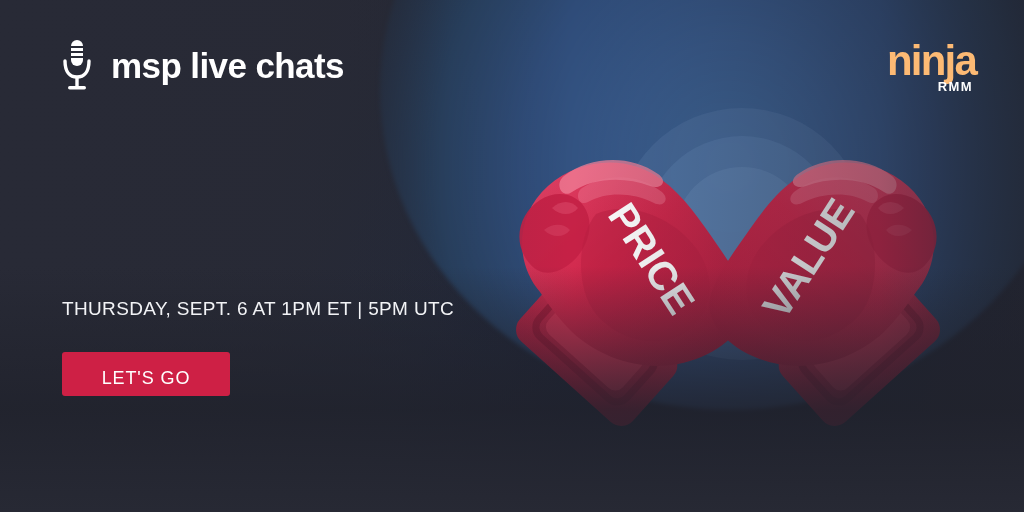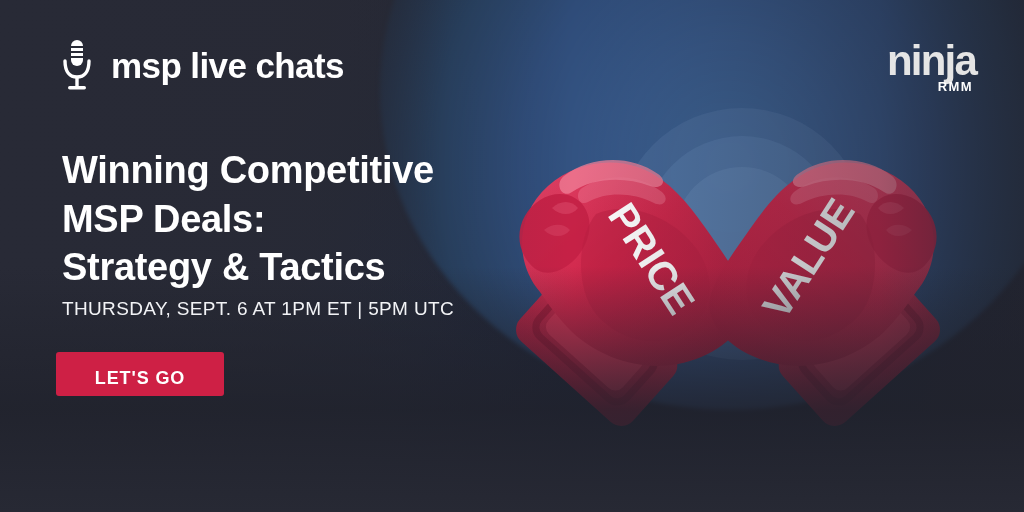--- a/index.html
+++ b/index.html
@@ -127,46 +127,46 @@
     top: 298px;
     color: #f2f3f6;
     font-size: 19px;
     font-weight: normal;
     letter-spacing: 0.35px;
     white-space: nowrap;
   }
 
   .cta {
     position: absolute;
-    left: 56px;
+    left: 62px;
     top: 352px;
     width: 168px;
     height: 44px;
     background: #ce2045;
     border: none;
     border-radius: 3px;
     color: #ffffff;
     font-family: "Liberation Sans", sans-serif;
     font-size: 18px;
-    font-weight: bold;
+    font-weight: normal;
     letter-spacing: 0.9px;
     cursor: pointer;
     padding: 16px;
   }
 
   
   .ninja-logo {
     position: absolute;
     right: 48px;
     top: 40px;
     text-align: right;
     line-height: 1;
   }
   .ninja-word {
-    color: #e5e5e5;
+    color: #fdba74;
     font-size: 42px;
     font-weight: bold;
     letter-spacing: -1.8px;
     display: block;
   }
   .ninja-sub {
     color: #ffffff;
     font-size: 13px;
     font-weight: bold;
     letter-spacing: 1.4px;
@@ -294,25 +294,20 @@
         <rect x="11" y="13" width="12" height="2" fill="#282a36"></rect>
         <rect x="11" y="18" width="12" height="2" fill="#282a36"></rect>
         <path d="M5,23 C5,34 10,39 17,39 C24,39 29,34 29,23" stroke="#ffffff" stroke-width="3.4" fill="none" stroke-linecap="round"></path>
         <rect x="15.3" y="38" width="3.4" height="10" fill="#ffffff"></rect>
         <rect x="8" y="48" width="18" height="3.4" rx="1.7" fill="#ffffff"></rect>
       </svg>
     </span>
     <span class="brand-name">msp live chats</span>
   </div>
 
-  <div class="headline">
-    <div>Winning Competitive</div>
-    <div>MSP Deals:</div>
-    <div>Strategy &amp; Tactics</div>
-  </div>
 
   <div class="subline">THURSDAY, SEPT. 6 AT 1PM ET | 5PM UTC</div>
 
   <button class="cta">LET'S GO</button>
 
   <div class="ninja-logo">
     <span class="ninja-word">ninja</span>
     <span class="ninja-sub">RMM</span>
   </div>
 

